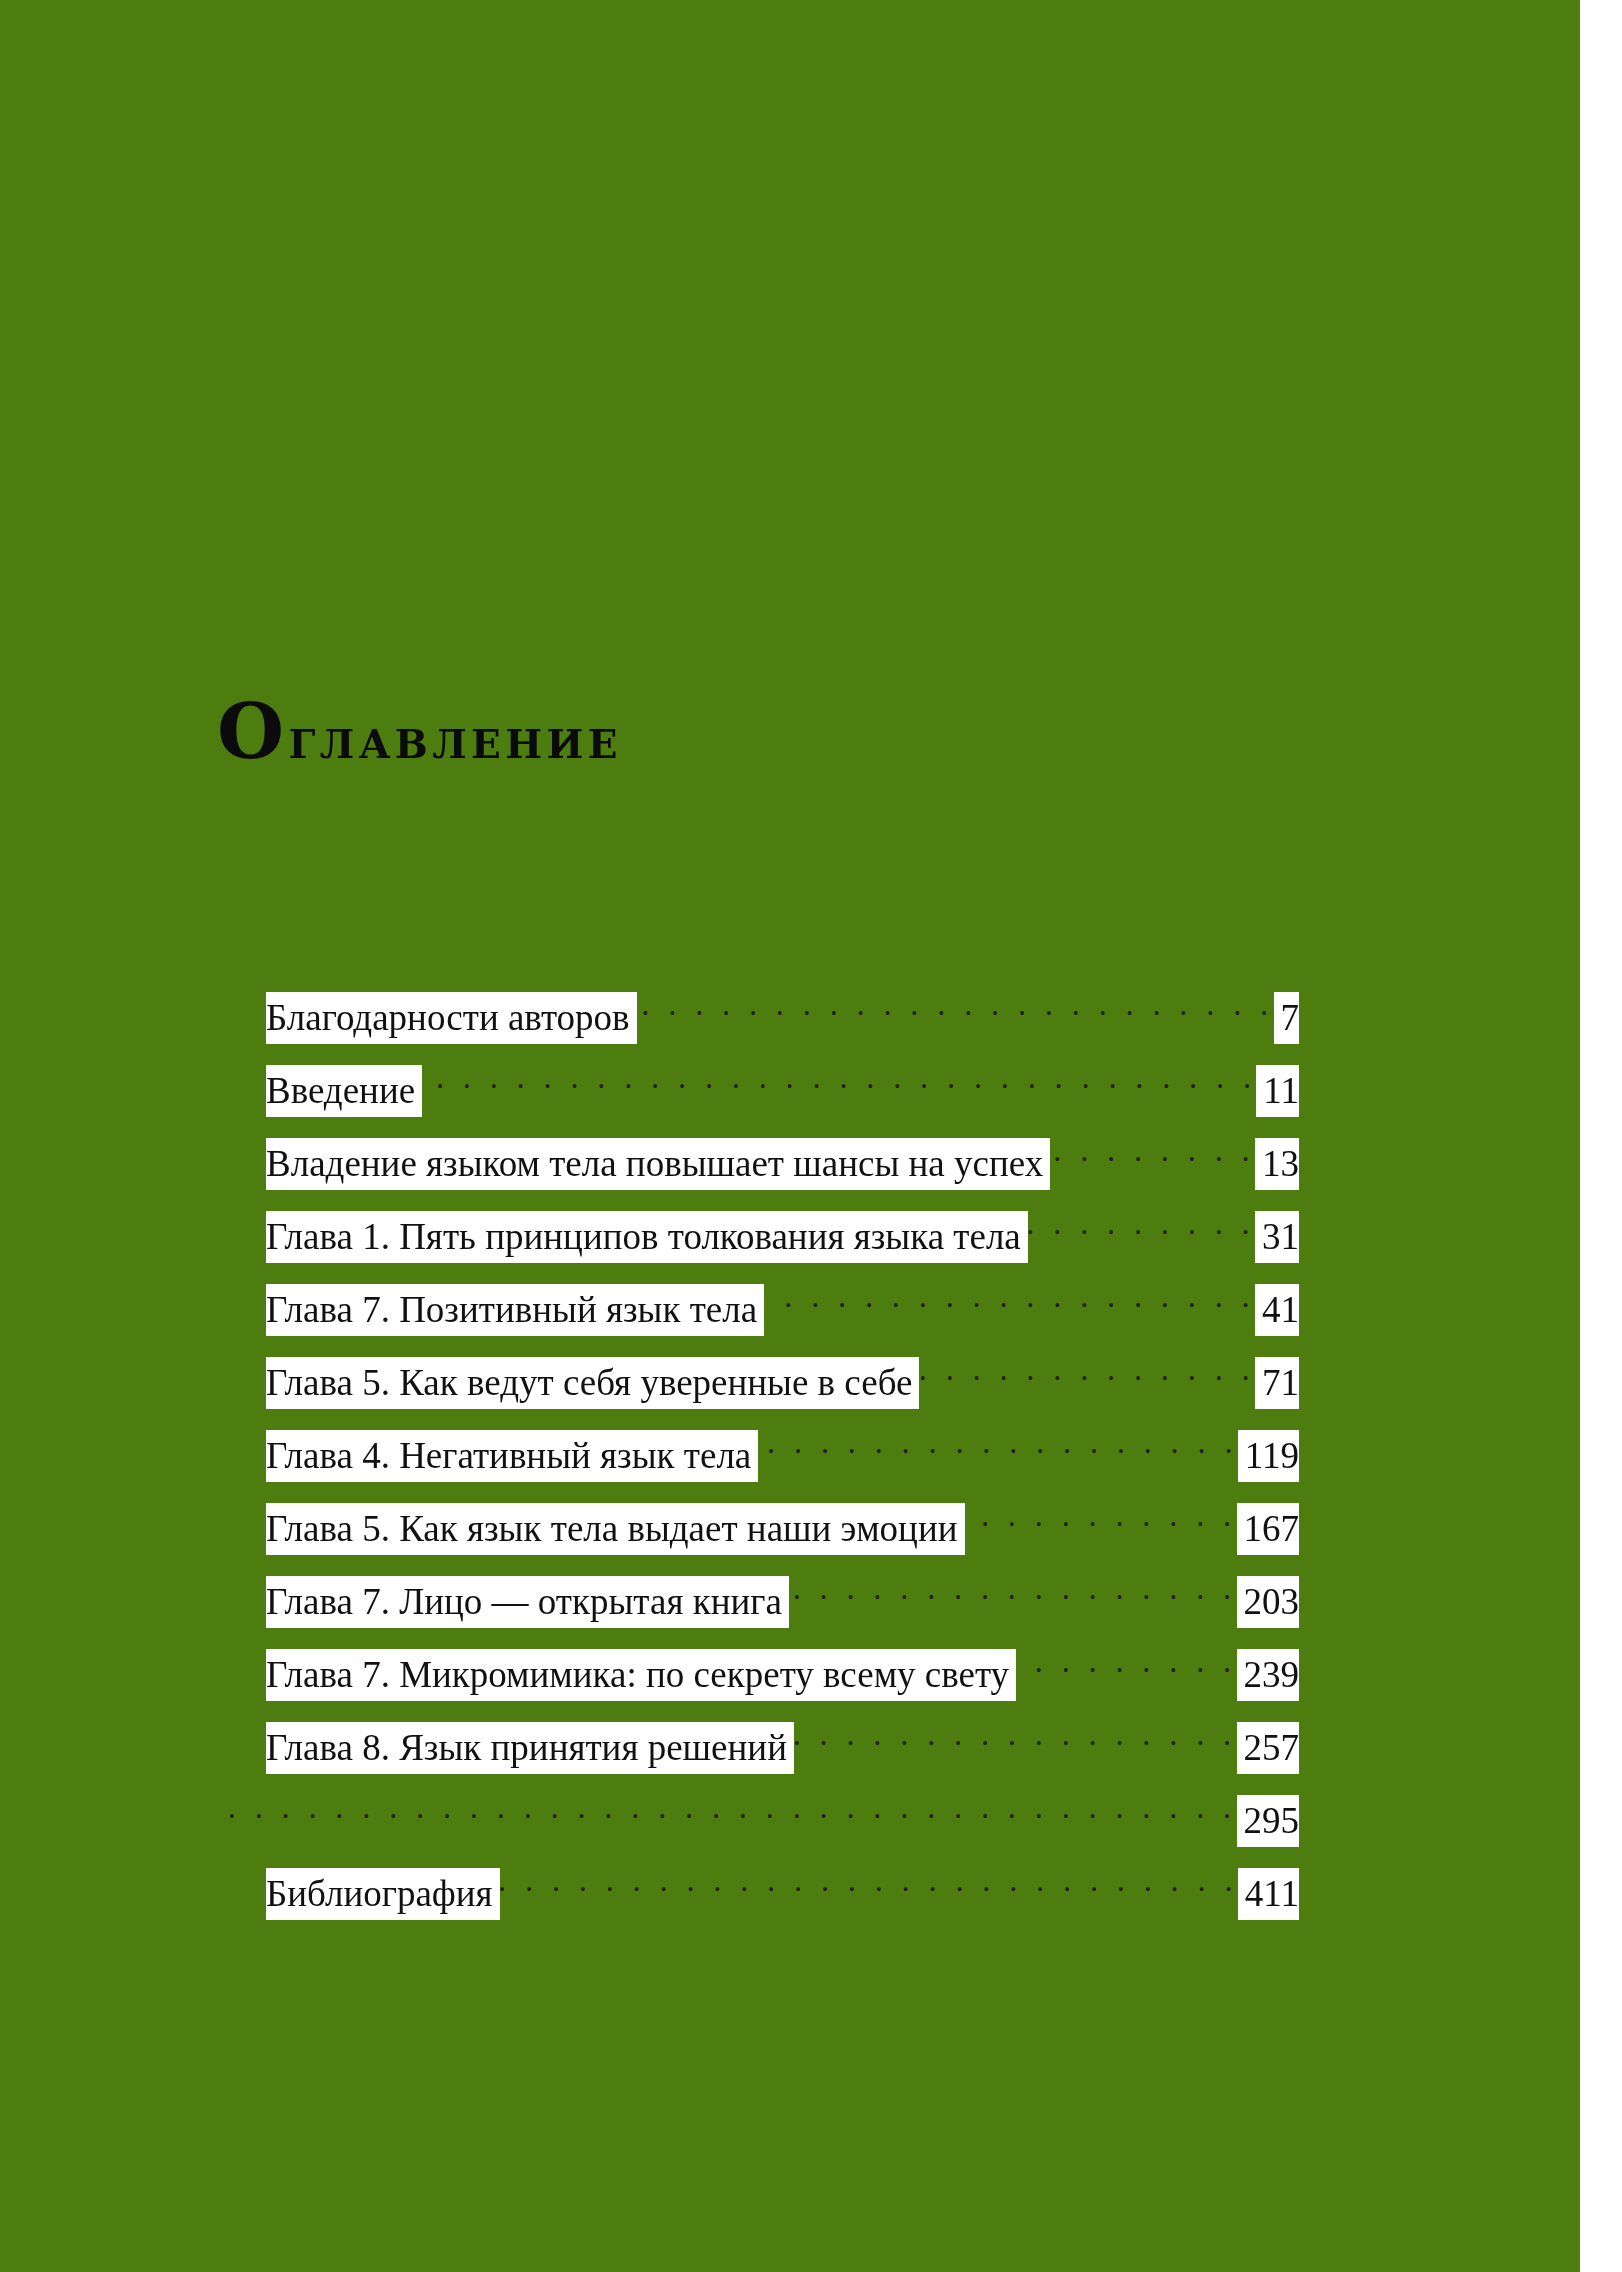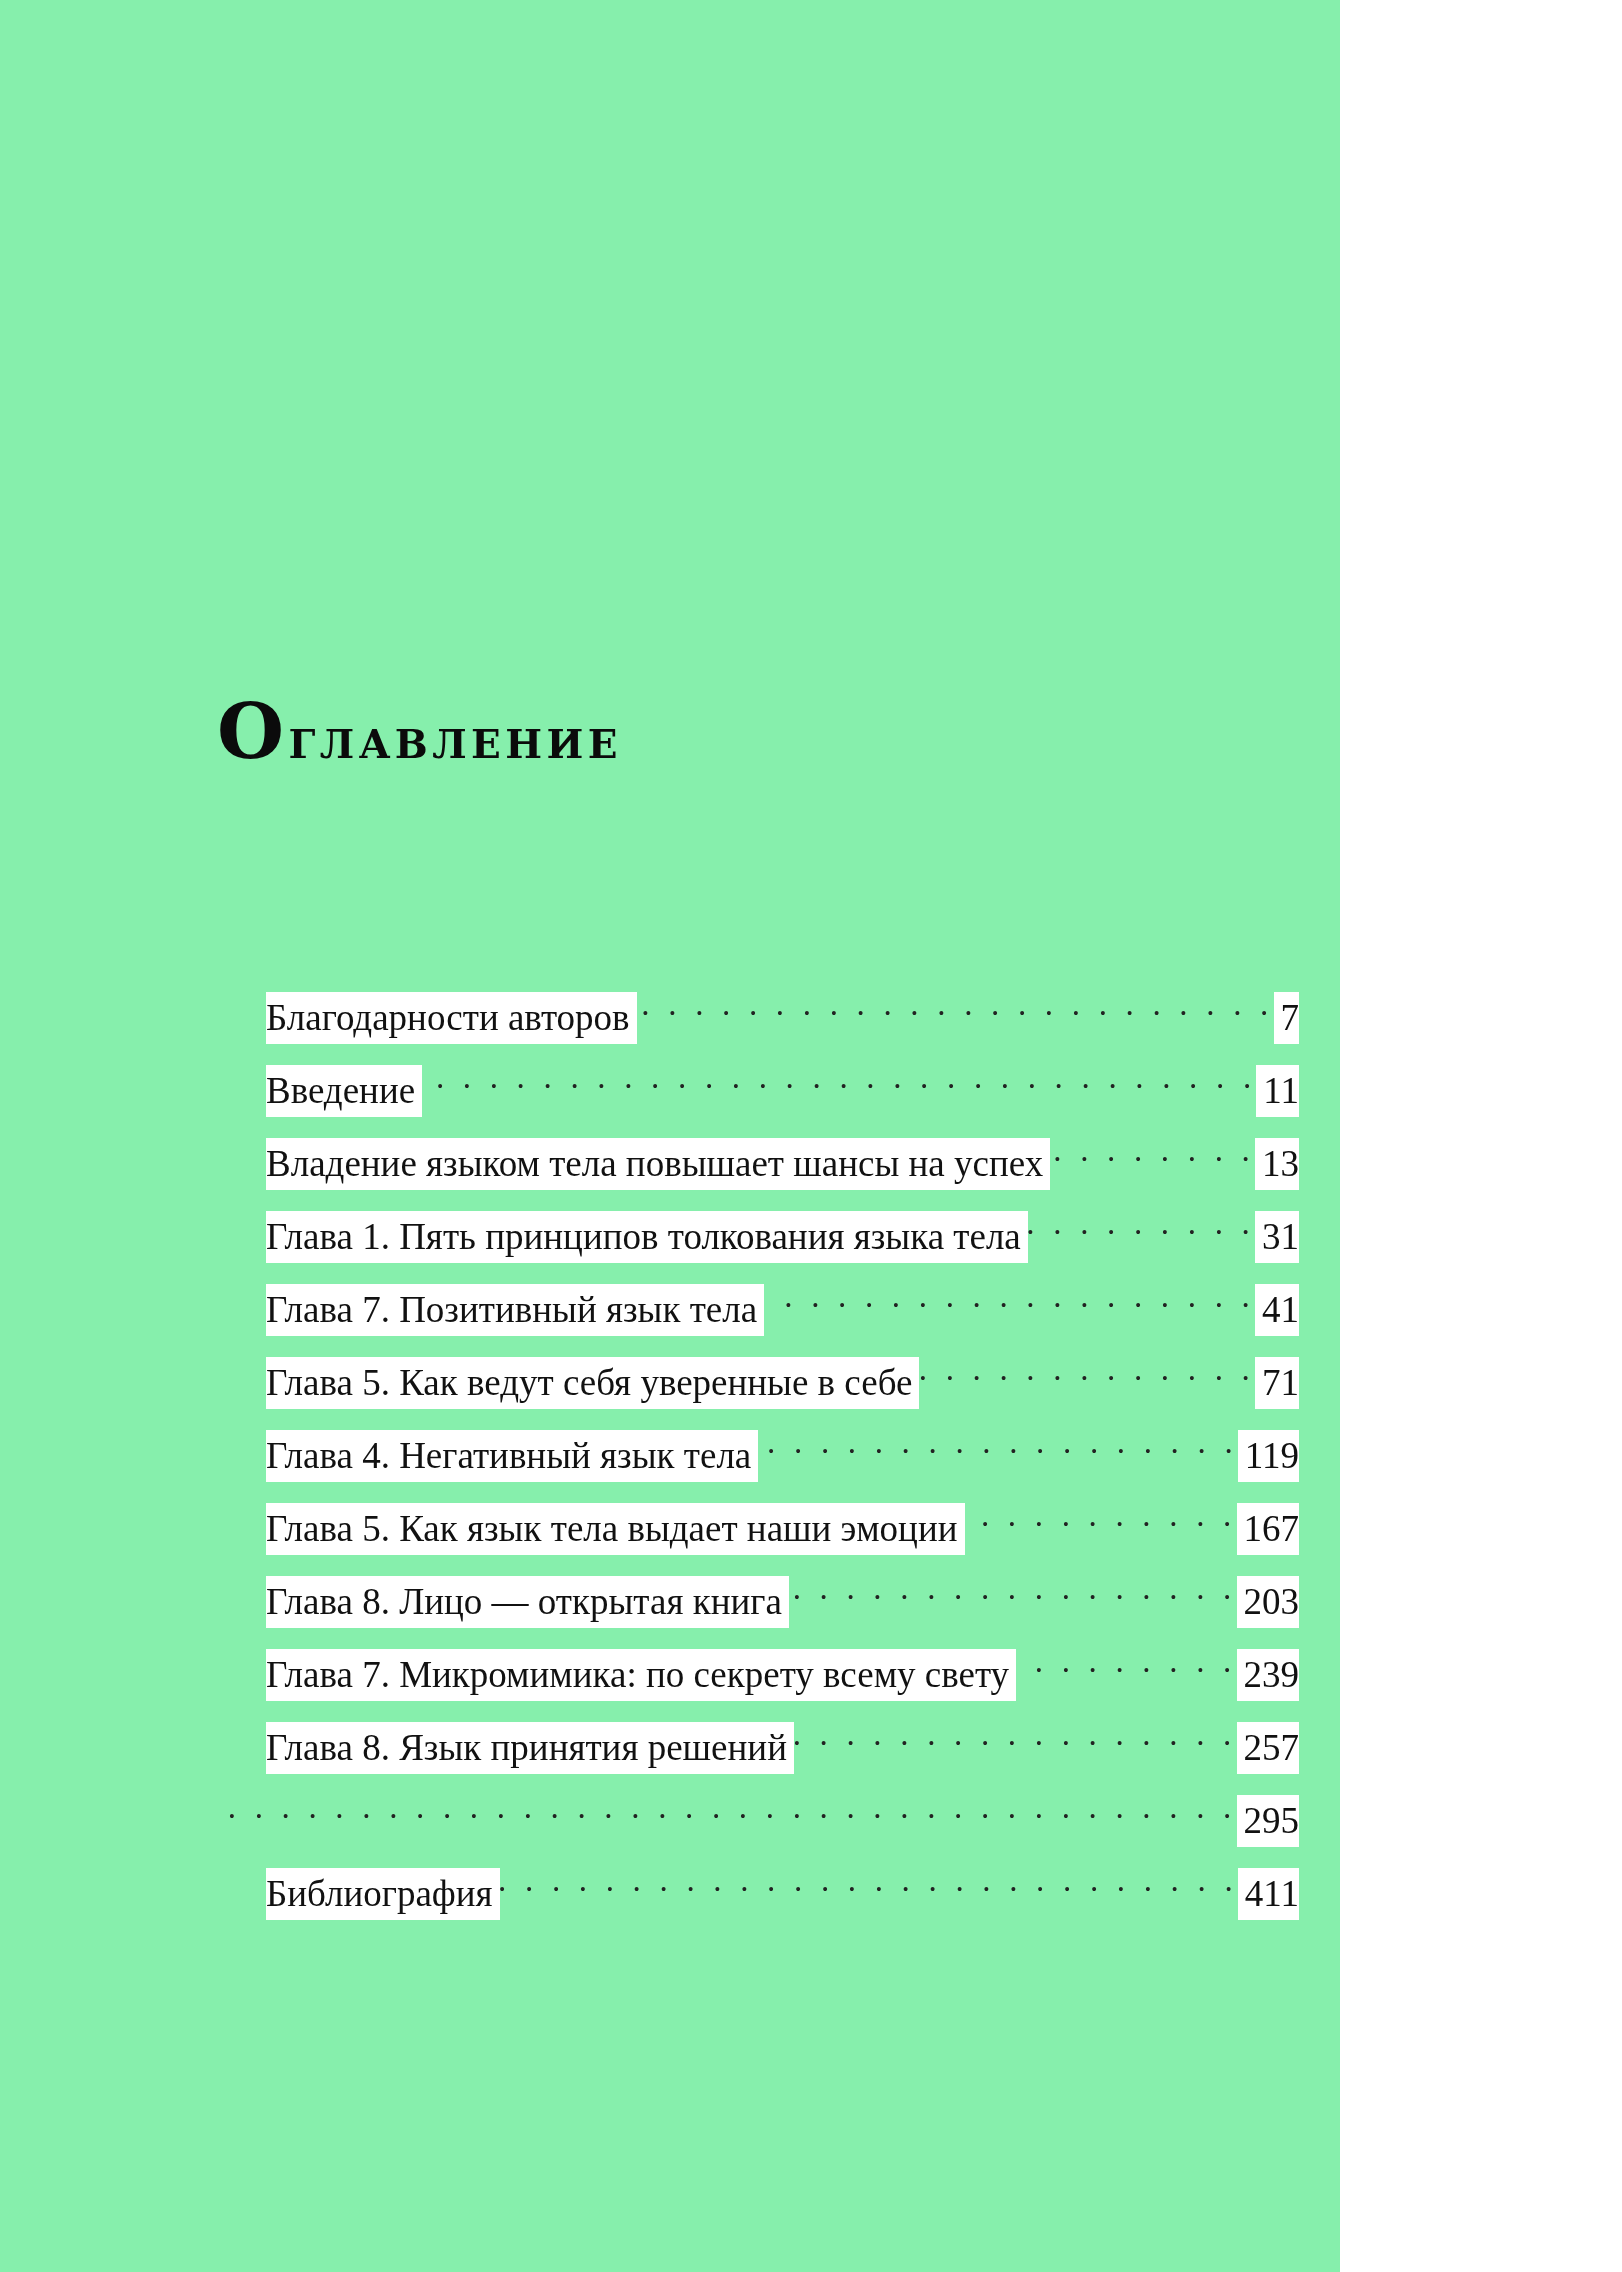--- a/index.html
+++ b/index.html
@@ -10,23 +10,23 @@
     body {
       width: 1622px;
       height: 2273px;
       position: relative;
       overflow: hidden;
       color: #111111;
     }
     .page {
       position: absolute;
       left: 0; top: 0;
-      width: 1340px;
+      width: 1580px;
       height: 2273px;
-      background: #86efac;
+      background: #4d7c0f;
     }
     .toc-title {
       position: absolute;
       left: 217px;
       top: 693px;
       margin: 0;
       font-family: "DejaVu Serif", serif;
       font-weight: bold;
       font-size: 56px;
       font-variant: small-caps;
@@ -127,21 +127,21 @@
       <span class="toc-label">Глава 4. Негативный язык тела</span>
       <span class="toc-leader"></span>
       <span class="toc-page">119</span>
     </li>
     <li class="toc-row">
       <span class="toc-label">Глава 5. Как язык тела выдает наши эмоции</span>
       <span class="toc-leader"></span>
       <span class="toc-page">167</span>
     </li>
     <li class="toc-row">
-      <span class="toc-label">Глава 8. Лицо — открытая книга</span>
+      <span class="toc-label">Глава 7. Лицо — открытая книга</span>
       <span class="toc-leader"></span>
       <span class="toc-page">203</span>
     </li>
     <li class="toc-row">
       <span class="toc-label">Глава 7. Микромимика: по секрету всему свету</span>
       <span class="toc-leader"></span>
       <span class="toc-page">239</span>
     </li>
     <li class="toc-row">
       <span class="toc-label">Глава 8. Язык принятия решений</span>

